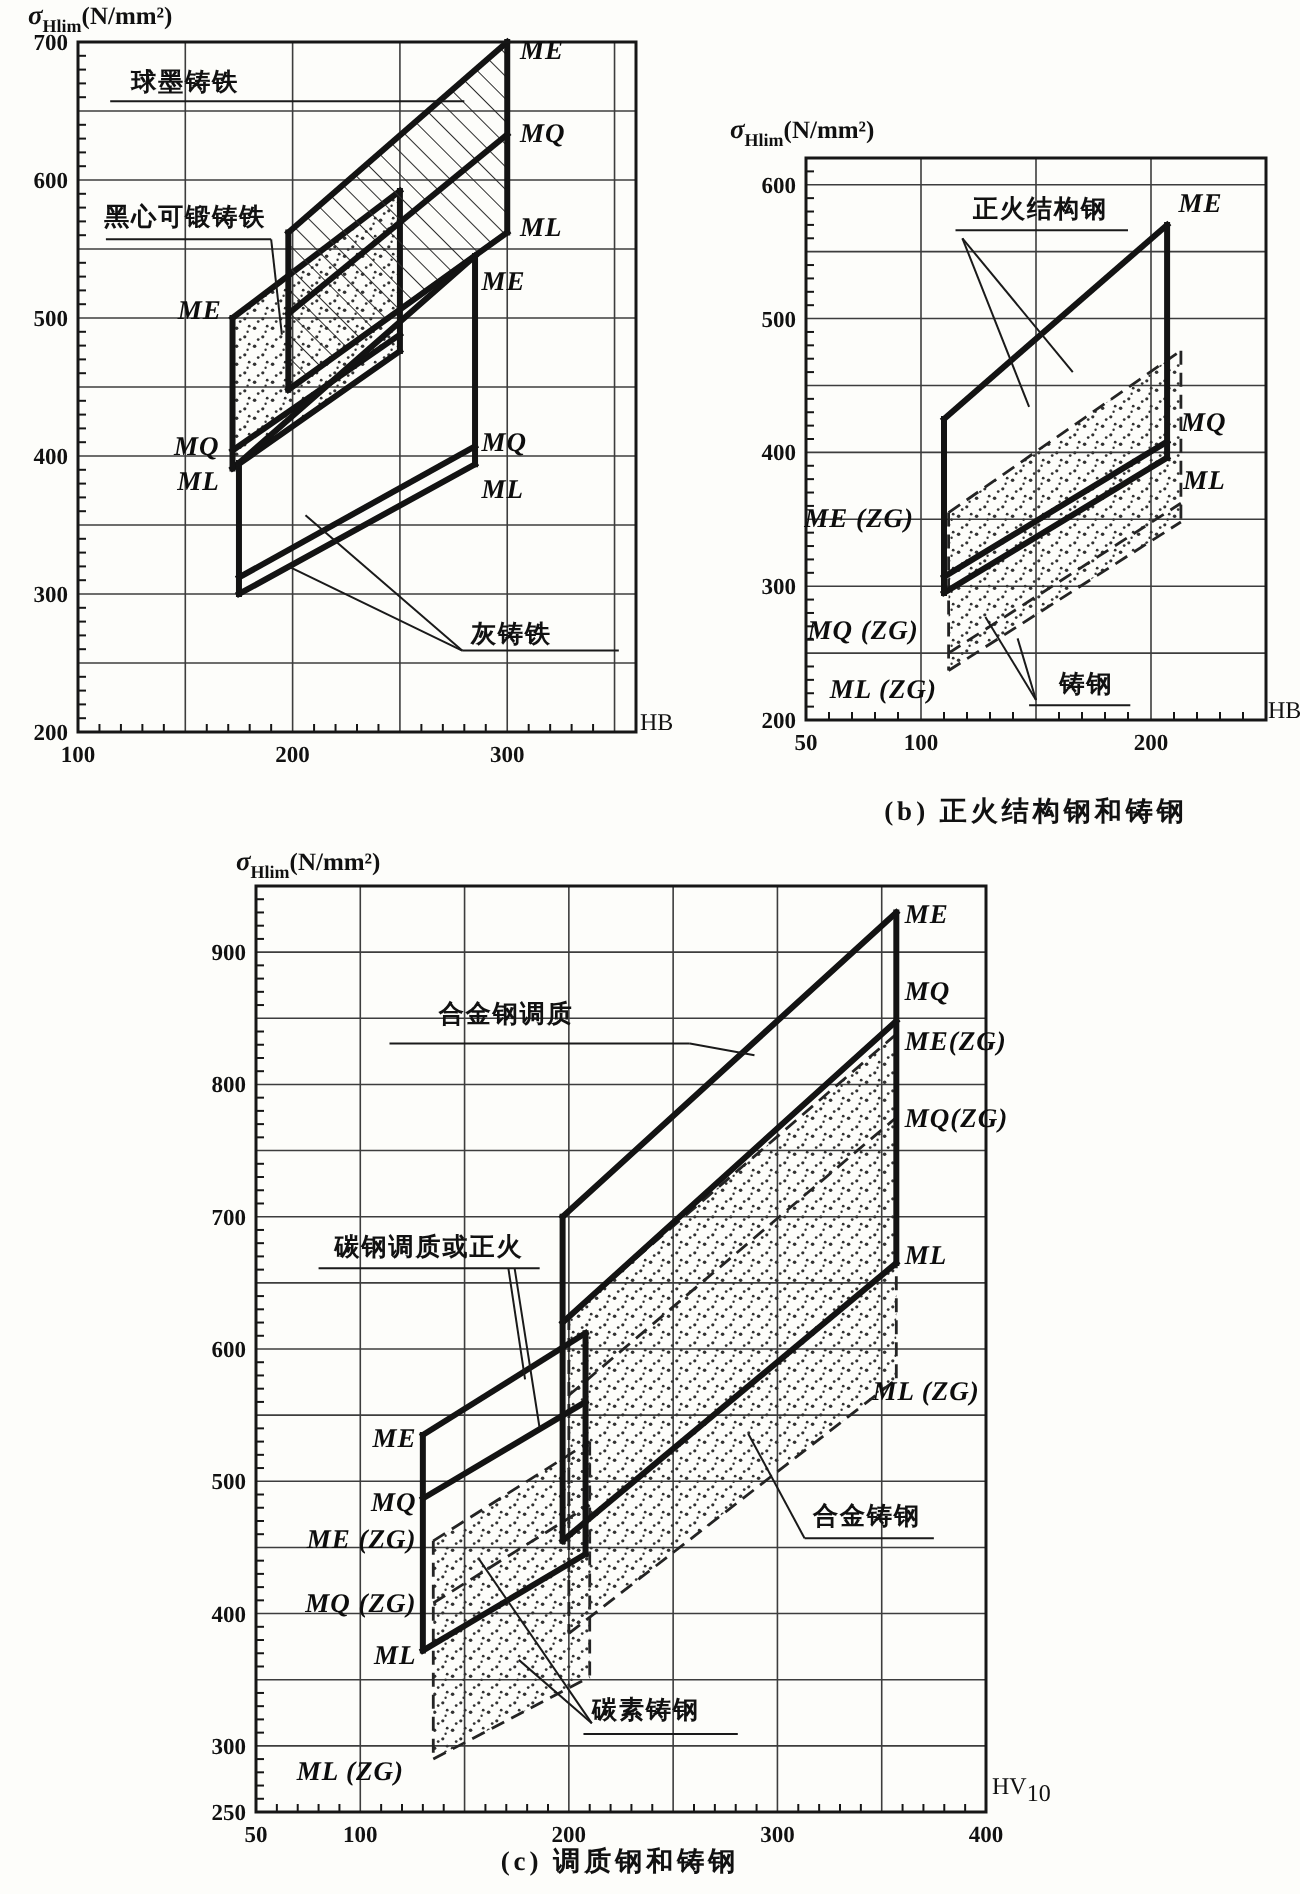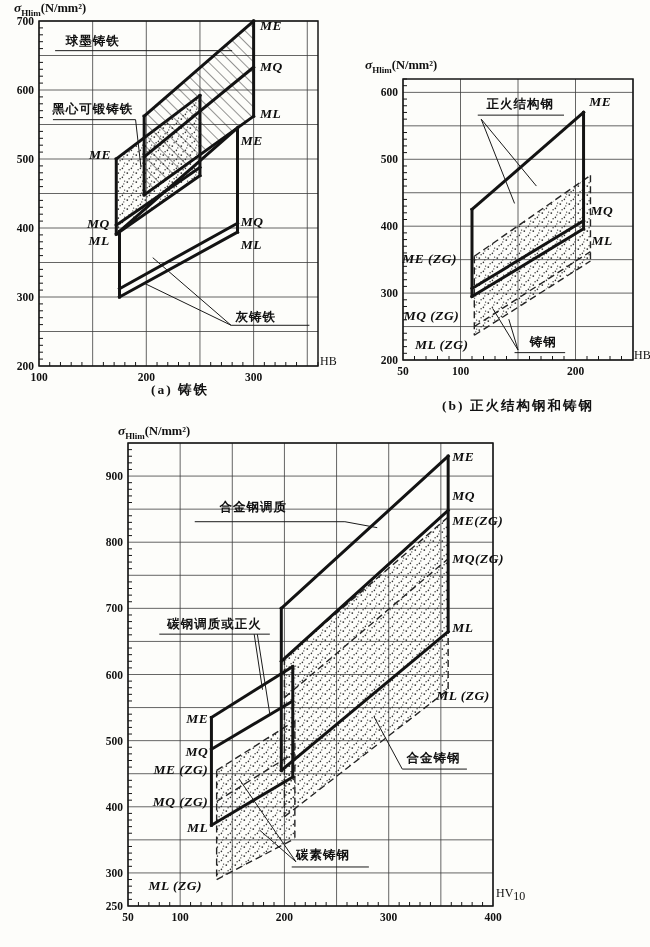--- a/index.html
+++ b/index.html
@@ -179,21 +179,20 @@
           <line x1="52.95" y1="119.67000000000002" x2="135.5769230769231" y2="119.67000000000002" class="anno-line"></line>
           <line x1="135.5769230769231" y1="119.67000000000002" x2="140.94230769230768" y2="167.28" class="anno-line"></line>
           <text x="255.76153846153846" y="321.01" text-anchor="middle" class="anno-text">灰铸铁</text>
           <line x1="231.08076923076922" y1="325.29" x2="309.4153846153846" y2="325.29" class="anno-line"></line>
           <line x1="231.08076923076922" y1="325.29" x2="152.74615384615385" y2="257.67" class="anno-line"></line>
           <line x1="231.08076923076922" y1="325.29" x2="144.16153846153844" y2="283.2" class="anno-line"></line>
         </g>
       </svg>
     <div class="sigma-label" style="left:14px;top:0"><span class="s-sym">σ</span><sub>Hlim</sub><span class="s-units">(N/mm²)</span></div>
     <span class="unit-label" style="left:320px;top:354px"><span>HB</span><sub></sub></span>
-    <div class="caption" style="left:20px;top:381px;width:320px">(a) 铸铁</div>
   </div>
 
   <div class="chart" style="left:325px;top:40px;width:325px;height:390px">
     <svg width="325" height="390">
         <defs>
           <pattern id="hatch-1" width="8" height="8" patternUnits="userSpaceOnUse" patternTransform="rotate(45)">
             <line x1="0" y1="0" x2="8" y2="0" stroke="#2b2b2b" stroke-width="1"></line>
           </pattern>
           <pattern id="dots-1" width="9" height="9" patternUnits="userSpaceOnUse">
             <circle cx="1.3" cy="2.1" r="0.9" fill="#333"></circle>
@@ -518,15 +517,16 @@
           <line x1="312.2714285714286" y1="347.0842857142857" x2="376.92857142857144" y2="347.0842857142857" class="anno-line"></line>
           <line x1="312.2714285714286" y1="347.0842857142857" x2="284.1142857142857" y2="294.83142857142855" class="anno-line"></line>
           <text x="233.0142857142857" y="437.07" text-anchor="middle" class="anno-text">碳素铸钢</text>
           <line x1="201.72857142857143" y1="444.9757142857143" x2="278.9" y2="444.9757142857143" class="anno-line"></line>
           <line x1="205.9" y1="439.6842857142857" x2="149.5857142857143" y2="357.66714285714284" class="anno-line"></line>
           <line x1="205.9" y1="439.6842857142857" x2="169.4" y2="407.9357142857143" class="anno-line"></line>
         </g>
       </svg>
     <div class="sigma-label" style="left:28px;top:1px"><span class="s-sym">σ</span><sub>Hlim</sub><span class="s-units">(N/mm²)</span></div>
     <span class="unit-label" style="left:406px;top:464px"><span>HV</span><sub>10</sub></span>
+    <div class="caption" style="left:70px;top:500px;width:300px">(c) 调质钢和铸钢</div>
   </div>
 
 </div>
 
 </body></html>

